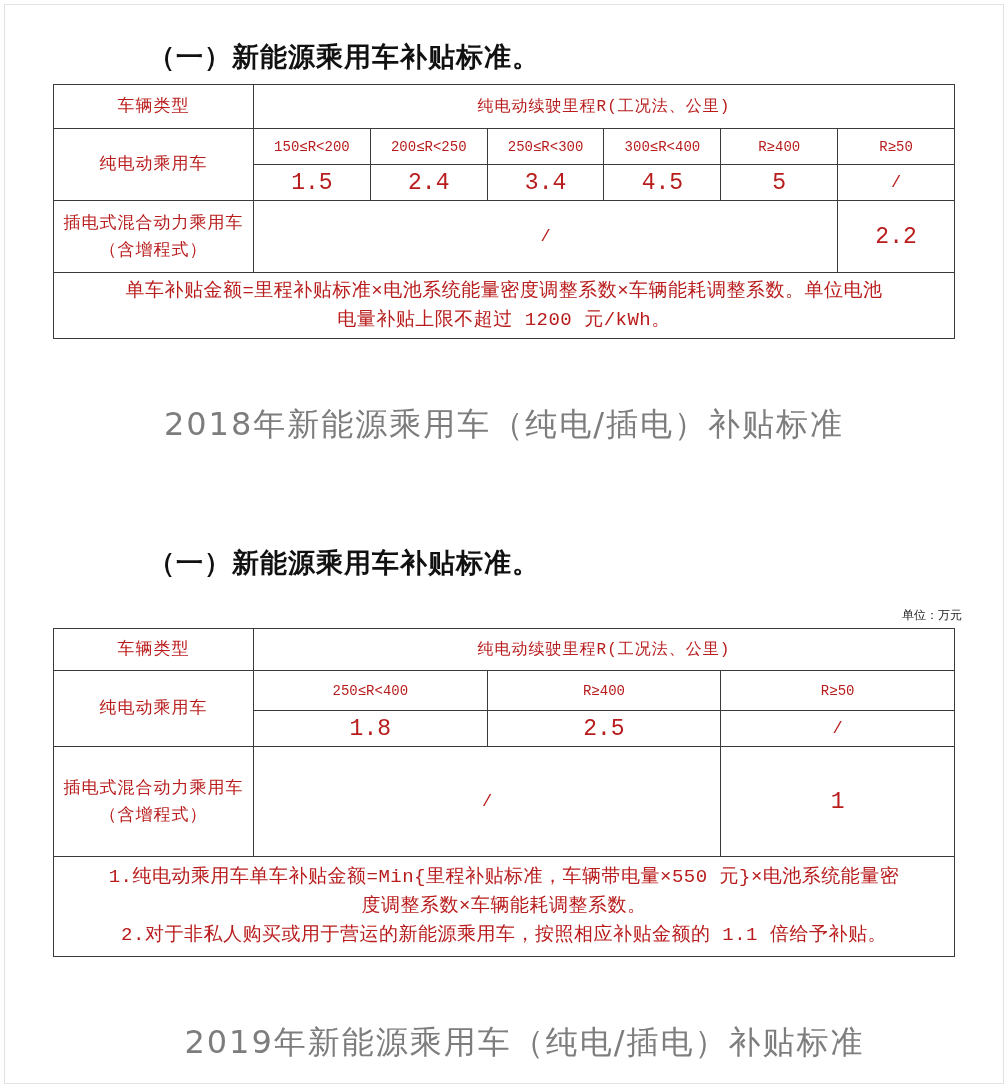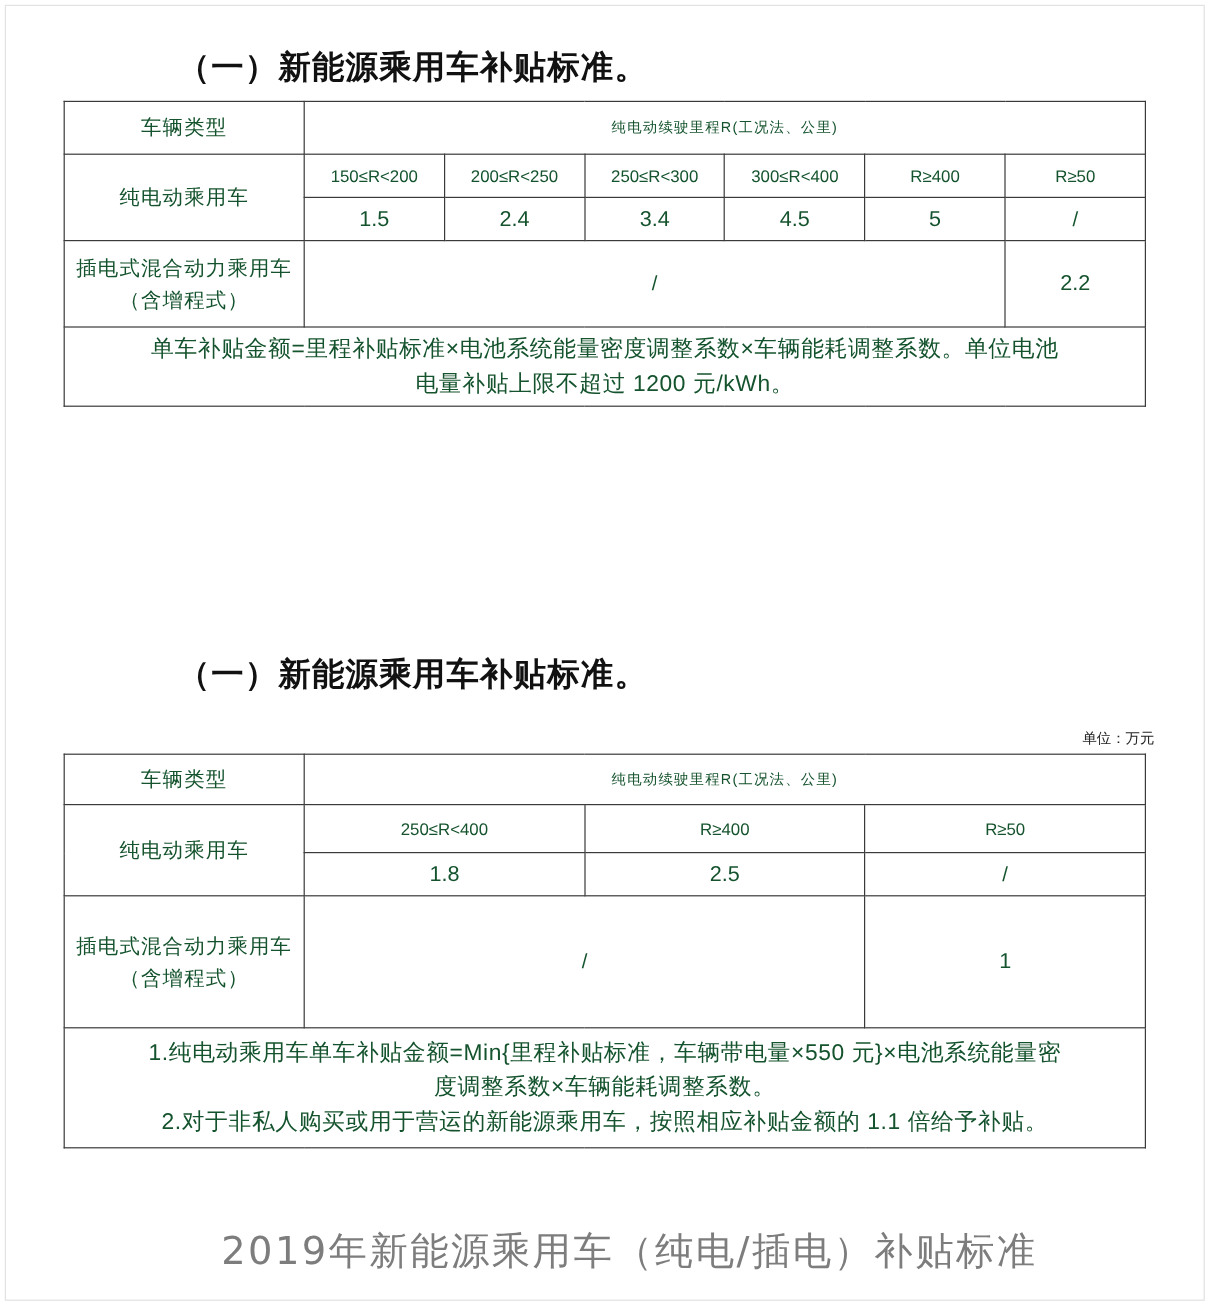--- a/index.html
+++ b/index.html
@@ -57,28 +57,28 @@
   .subsidy-table {
     border-collapse: collapse;
     table-layout: fixed;
     margin: 0 auto;
     background: #fff;
   }
   .subsidy-table td {
     border: 1px solid #3a3a3a;
     text-align: center;
     vertical-align: middle;
-    font-family: Liberation Sans, sans-serif;
-    color: #14532d;
+    font-family: Liberation Mono, monospace;
+    color: #b91c1c;
     padding: 2px 4px;
   }
   .cell-type { font-size: 17px; line-height: 27px; letter-spacing: 1px; }
-  .cell-range-title { font-size: 12px; letter-spacing: 1px; }
+  .cell-range-title { font-size: 16px; letter-spacing: 1px; }
   .cell-range { font-size: 14px; white-space: nowrap; }
-  .cell-value { font-size: 18px; }
+  .cell-value { font-size: 23px; }
   .cell-slash { font-size: 17px; color: #555; }
   .cell-note {
     text-align: left;
     font-size: 19px;
     line-height: 29px;
     padding: 4px 6px 6px 6px;
     letter-spacing: 0.5px;
   }
   .cell-note .note-line { display: block; white-space: nowrap; }
 
@@ -155,20 +155,21 @@
 
       <tr class="h-note">
         <td class="cell-note" colspan="7">
           <span class="note-line">单车补贴金额=里程补贴标准×电池系统能量密度调整系数×车辆能耗调整系数。单位电池</span>
           <span class="note-line">电量补贴上限不超过 1200 元/kWh。</span>
         </td>
       </tr>
     </tbody>
   </table>
 
+  <div class="caption" id="caption-2018">2018年新能源乘用车（纯电/插电）补贴标准</div>
 </div>
 
 <div class="section" id="section-2019">
 
   <h2 class="section-heading">（一）新能源乘用车补贴标准。</h2>
 
   <div class="unit-note">单位：万元</div>
 
   <table class="subsidy-table" id="table-2019">
     <tbody>

